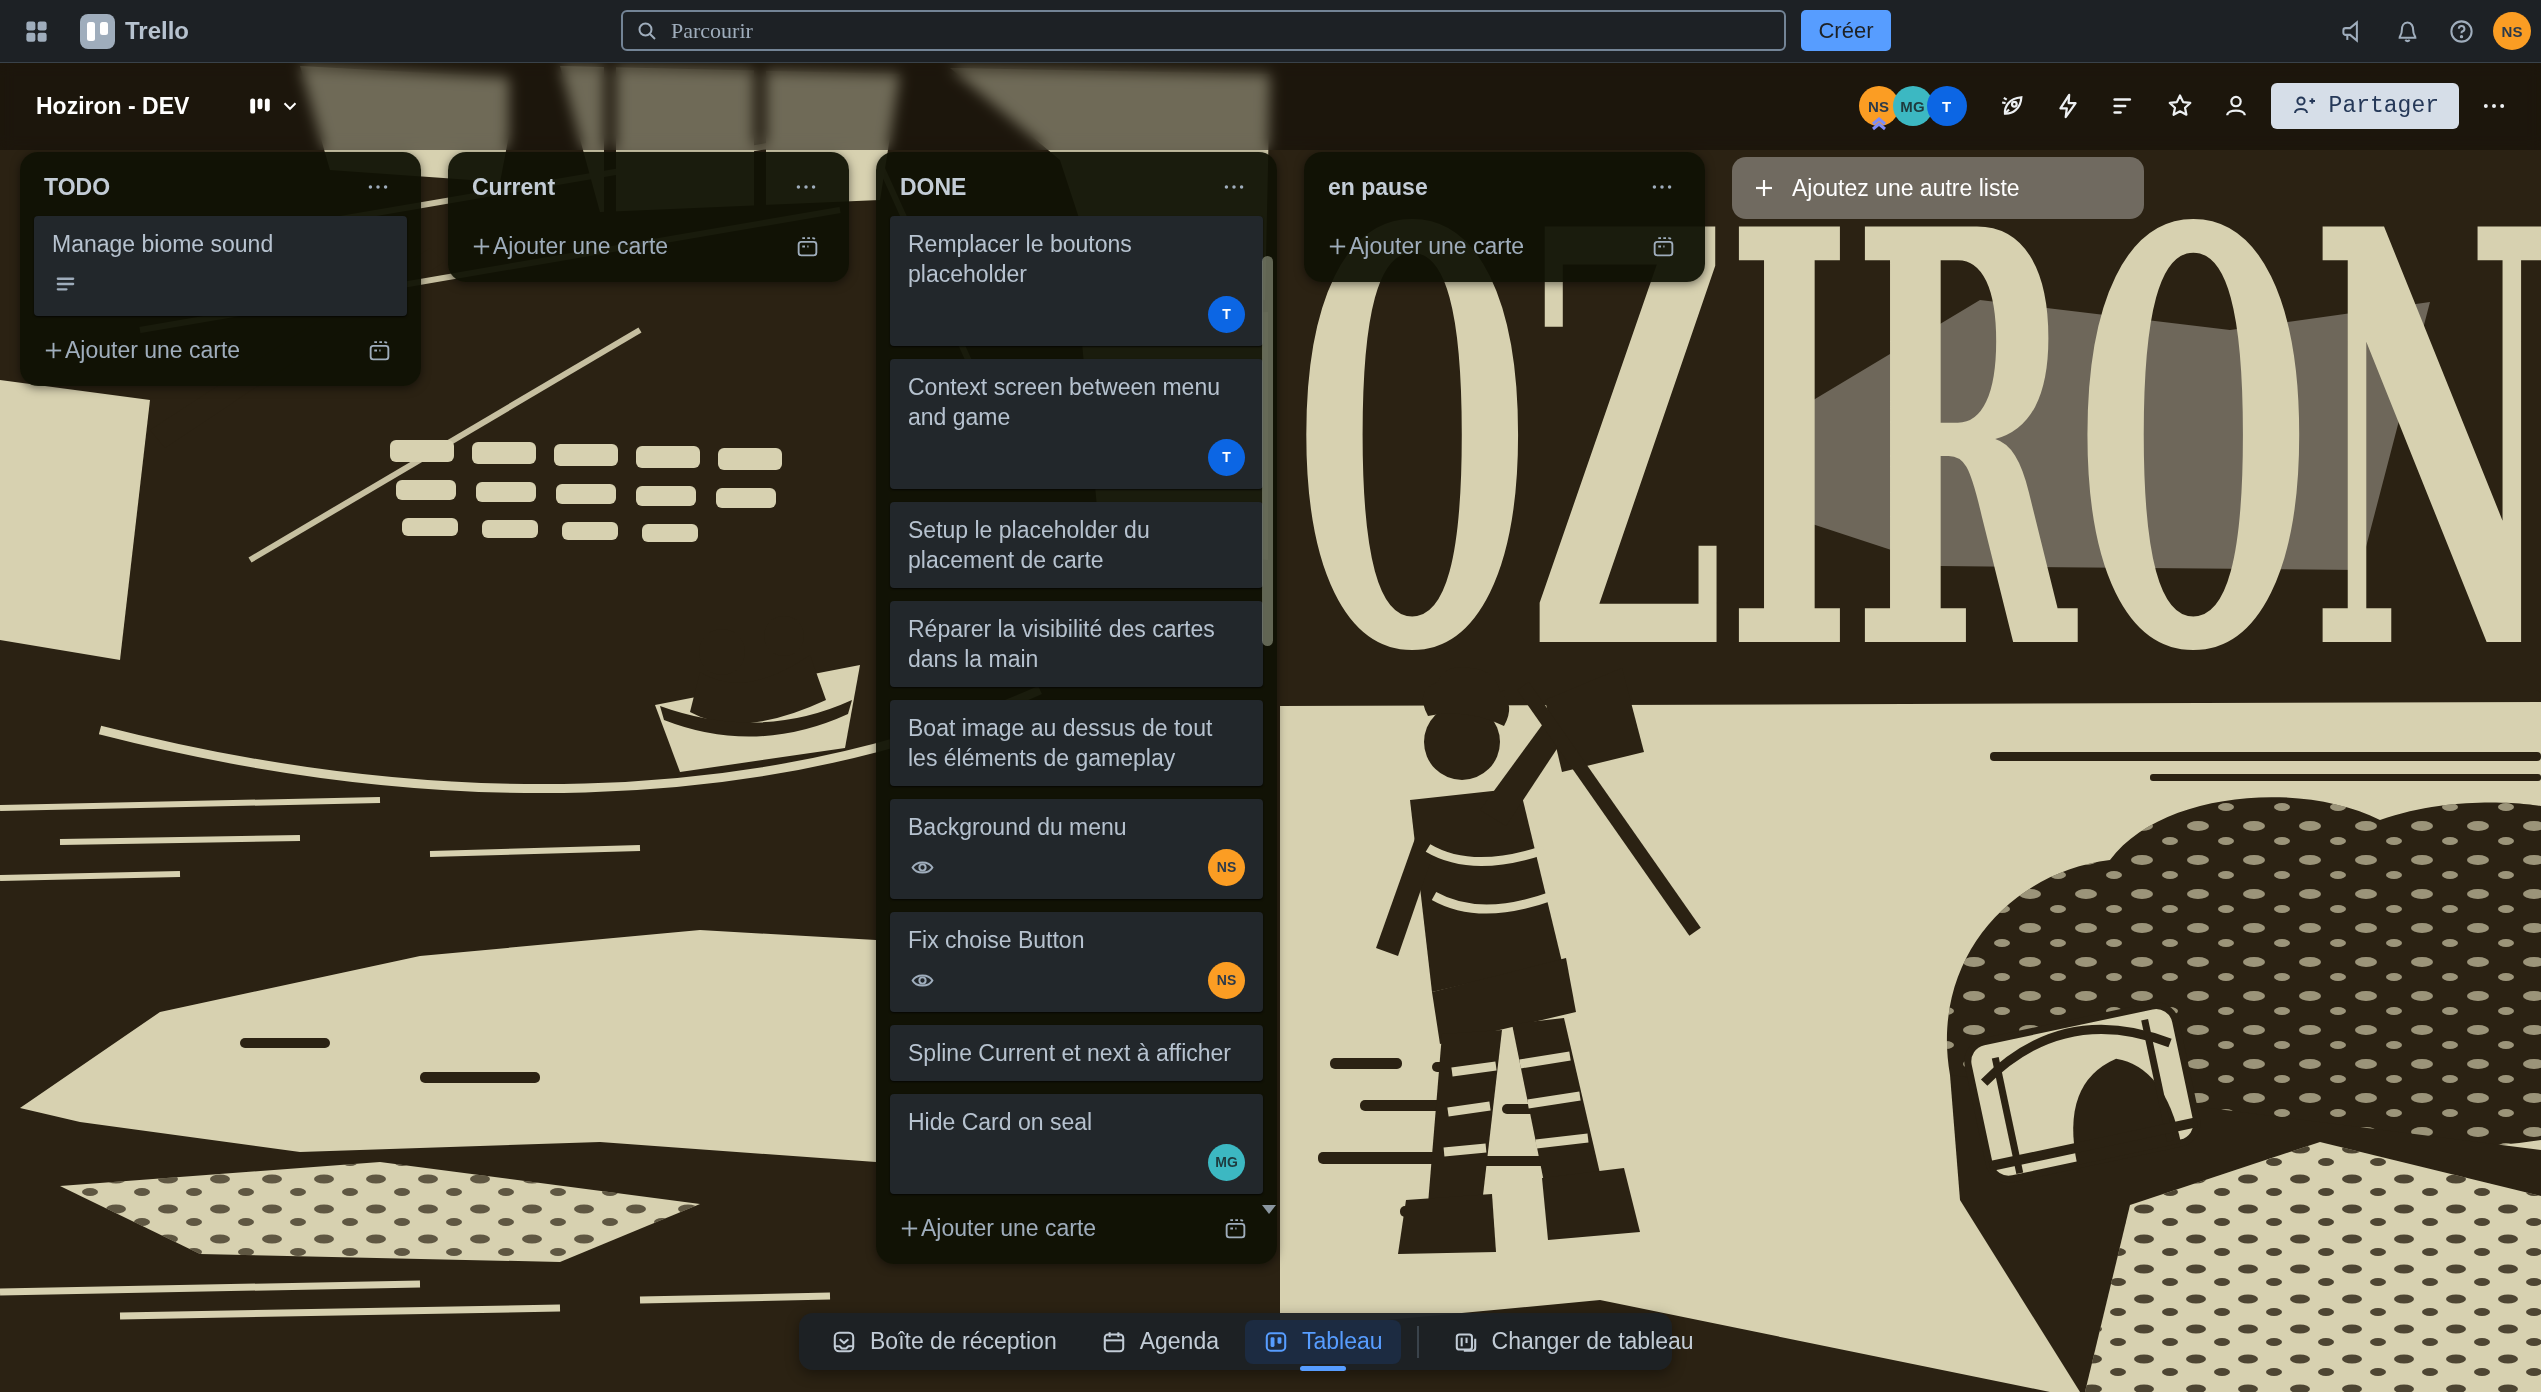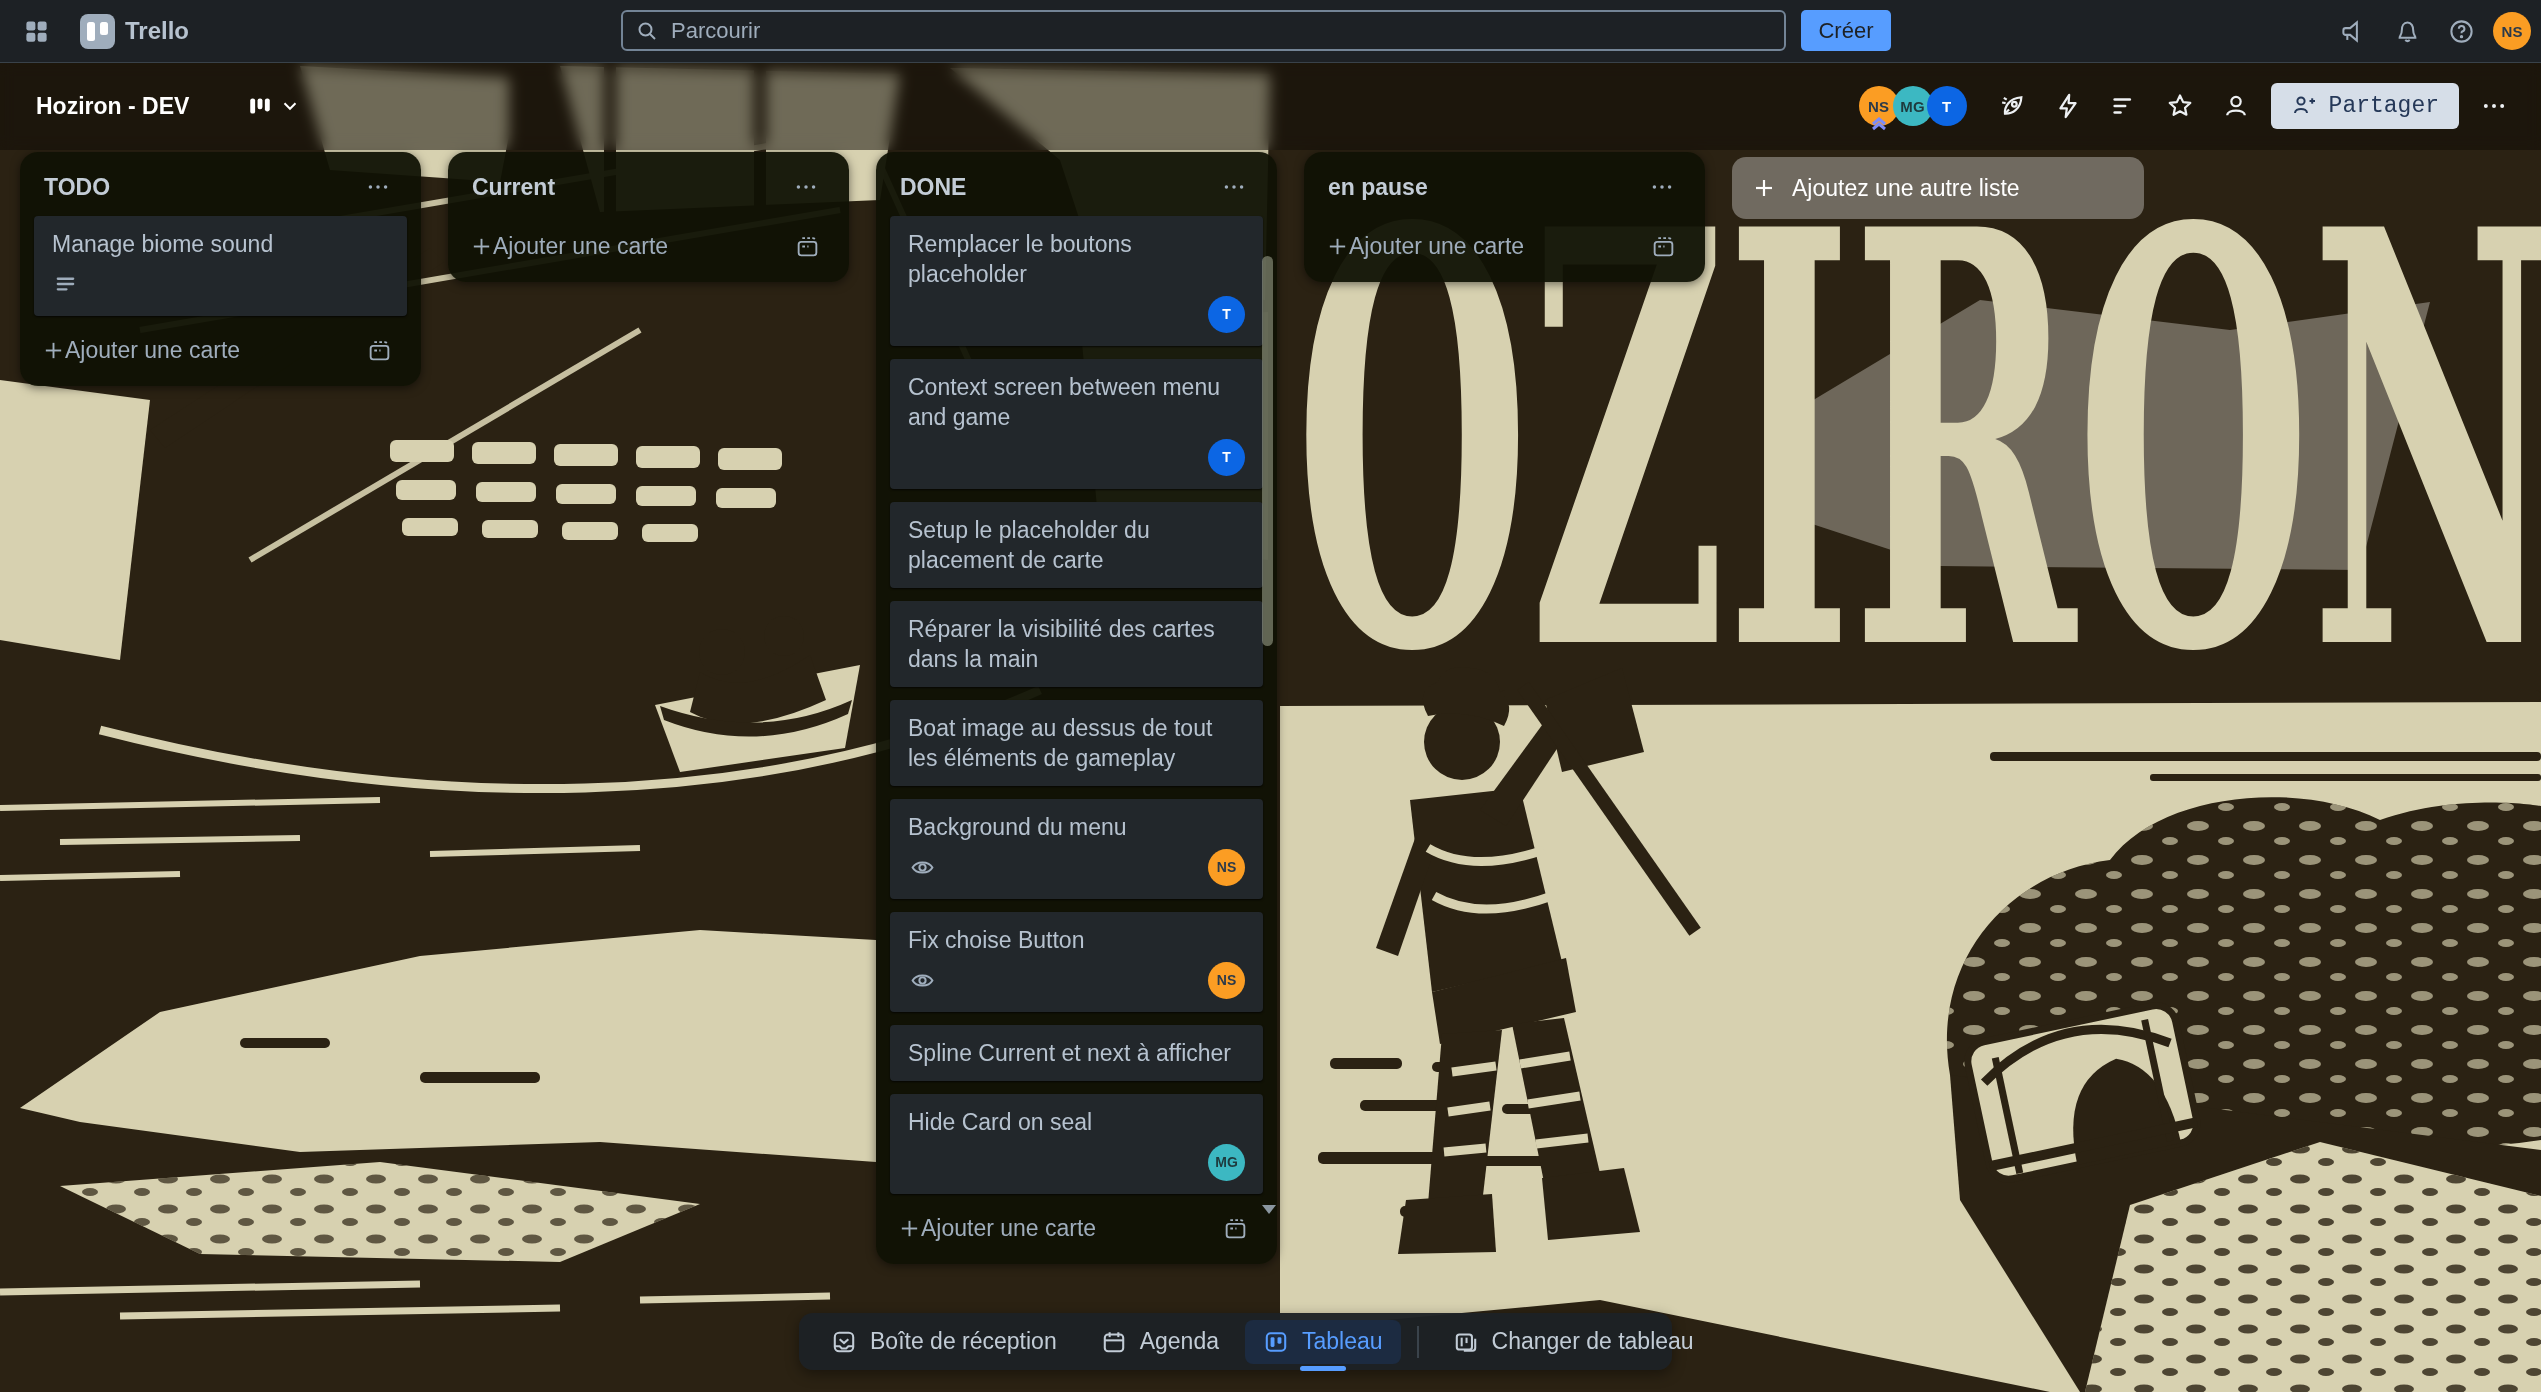--- a/index.html
+++ b/index.html
@@ -22,21 +22,21 @@
   .logo-tile{width:35px;height:35px;border-radius:8px;background:#9FADBC;position:relative}
   .logo-tile i{position:absolute;top:8px;width:8px;background:#fff;border-radius:2.5px;display:block}
   .logo-tile i.b1{left:7px;height:19px}
   .logo-tile i.b2{left:20px;height:13px}
   .logo-text{color:#B6C2CF;font-size:24px;font-weight:700}
   .search{
     position:absolute;left:621px;top:10px;width:1165px;height:41px;border:2px solid #738496;
     border-radius:6px;display:flex;align-items:center;gap:10px;padding:0 12px;background:#1D2125;box-sizing:border-box;
   }
   .search input{
-    flex:1;background:transparent;border:none;outline:none;color:#B6C2CF;font-size:22px;font-family:Liberation Sans, sans-serif;
+    flex:1;background:transparent;border:none;outline:none;color:#B6C2CF;font-size:22px;font-family:Liberation Serif, serif;
   }
   .search input::placeholder{color:#9FADBC}
   .create-btn{
     position:absolute;left:1801px;top:10px;width:90px;height:41px;background:#579DFF;color:#1D2125;
     border:none;border-radius:5px;font-size:22px;font-weight:500;cursor:pointer;font-family:"Liberation Sans",sans-serif;
   }
   .tb-right{position:absolute;right:10px;top:0;height:62px;display:flex;align-items:center;gap:10px}
   .avatar{
     width:38px;height:38px;border-radius:50%;display:flex;align-items:center;justify-content:center;
     font-size:15px;font-weight:700;letter-spacing:.2px;cursor:pointer;flex:0 0 auto;

